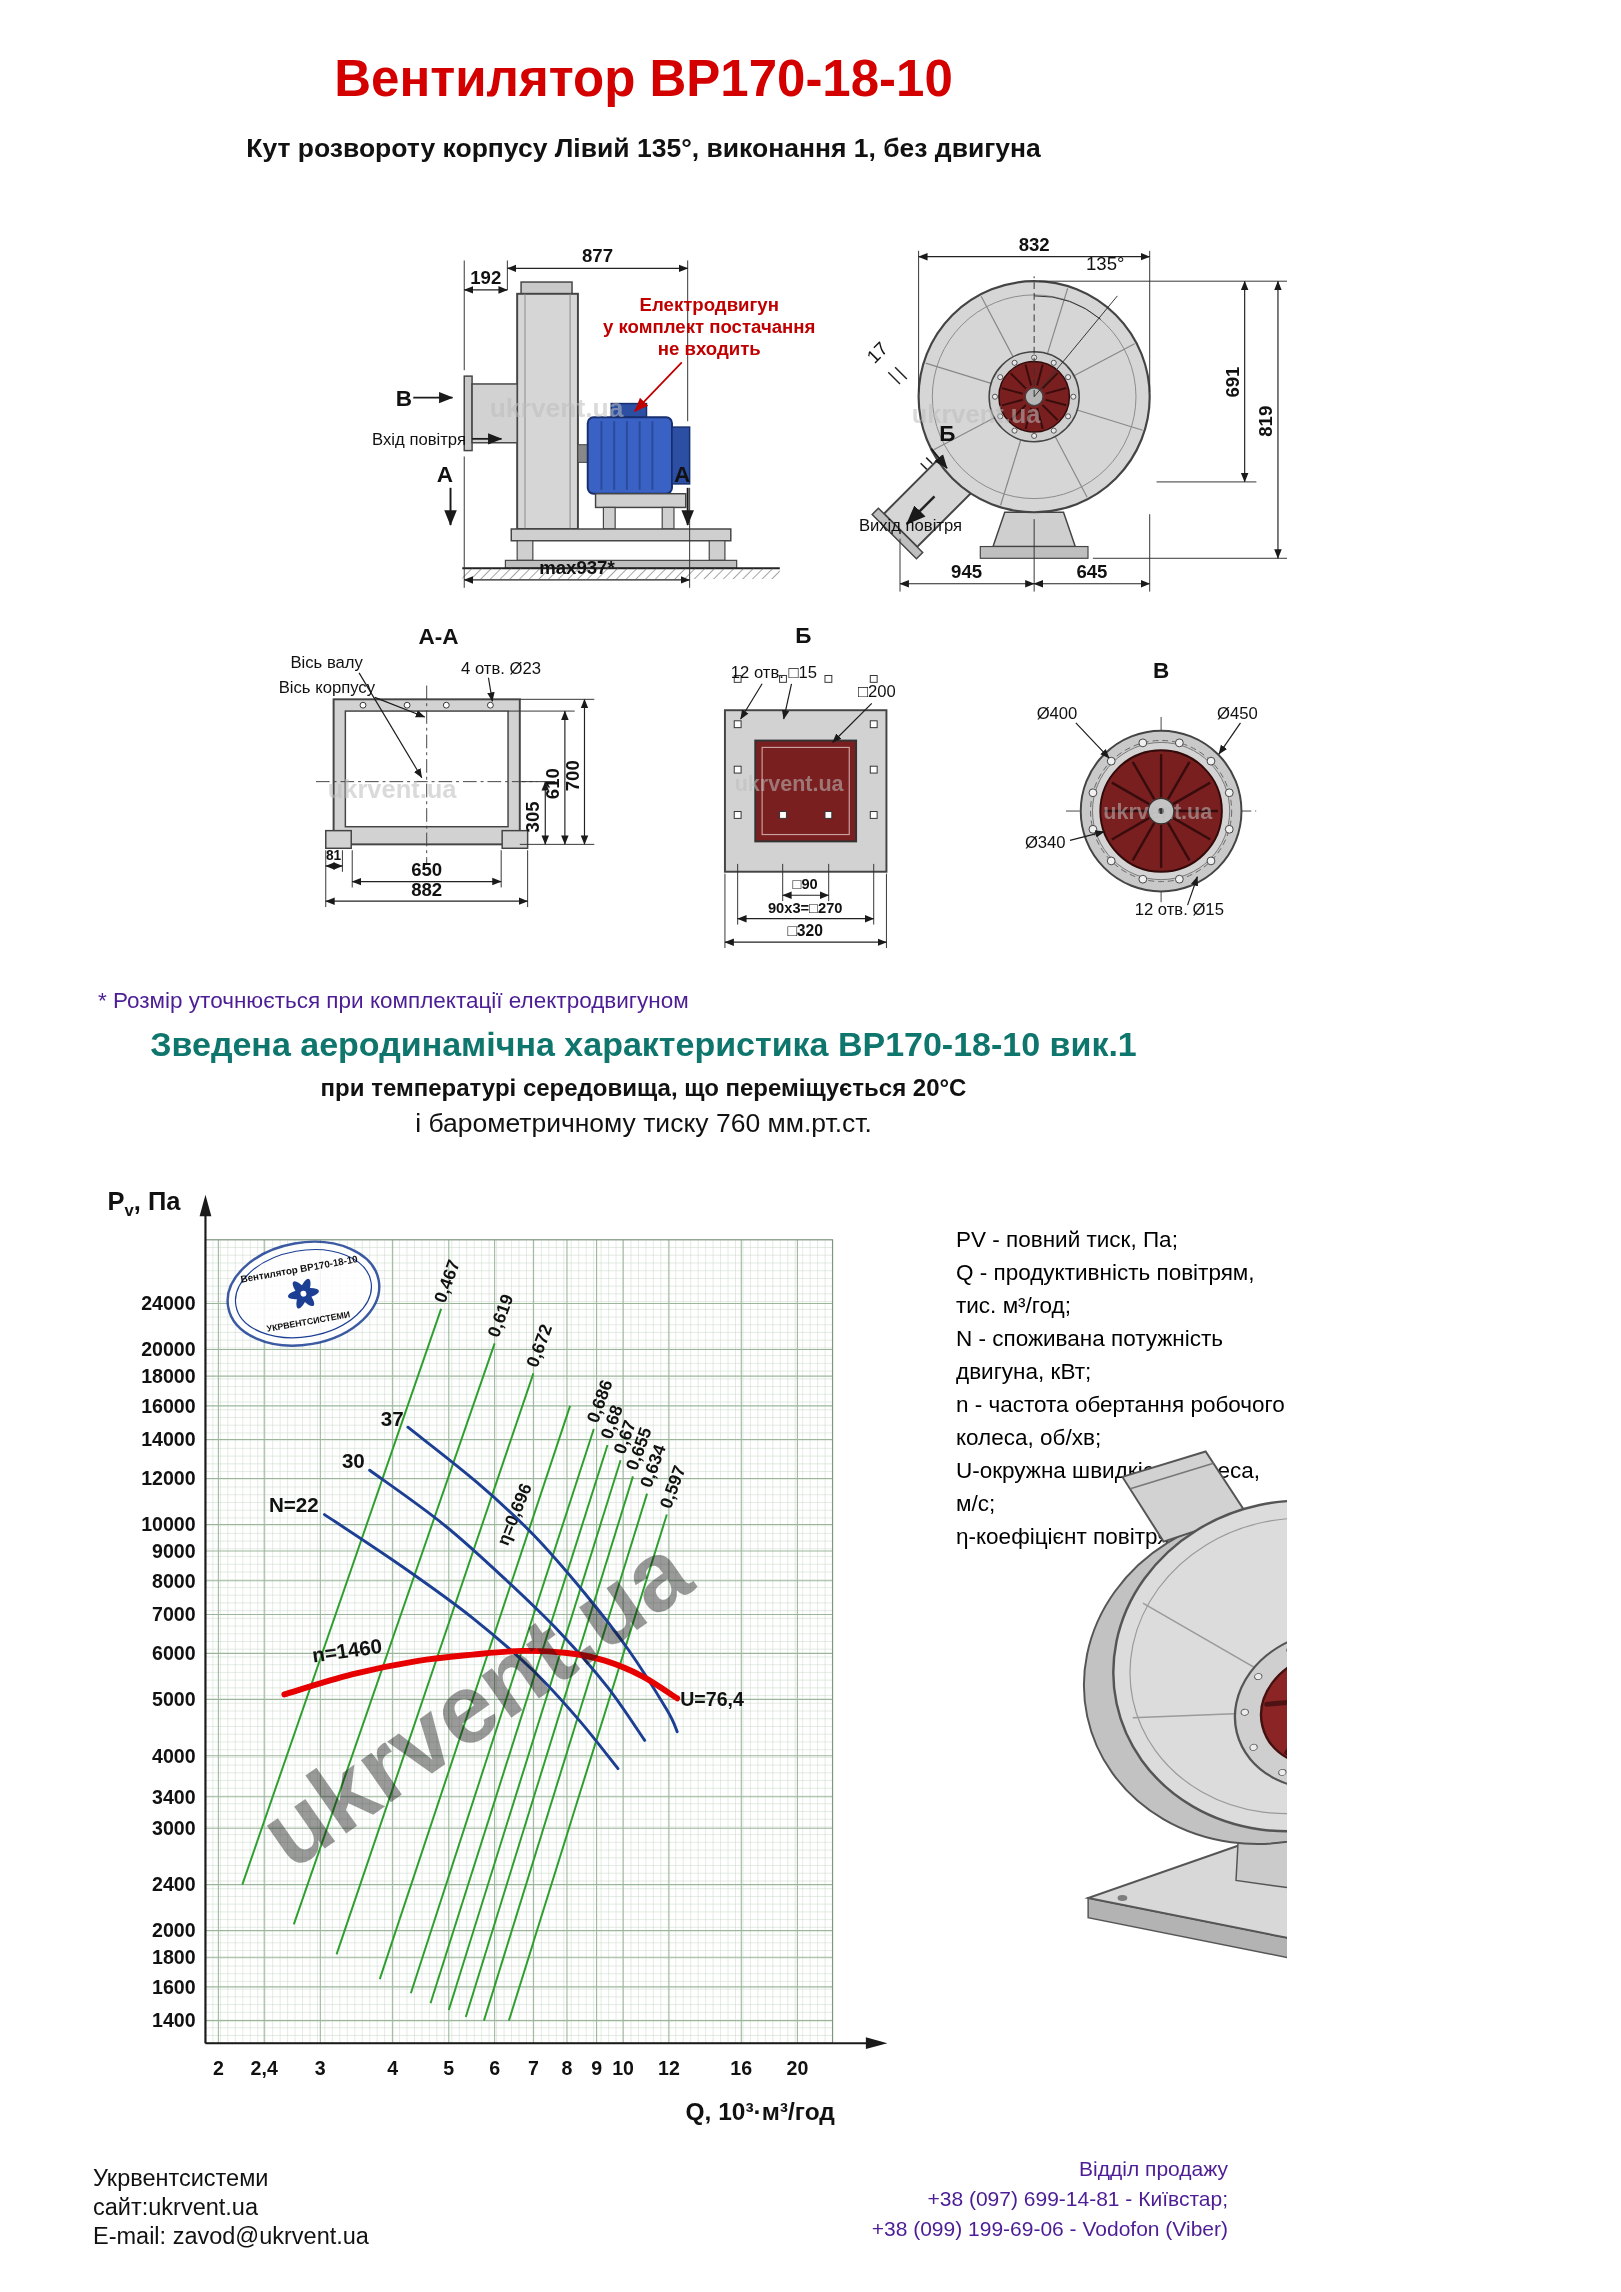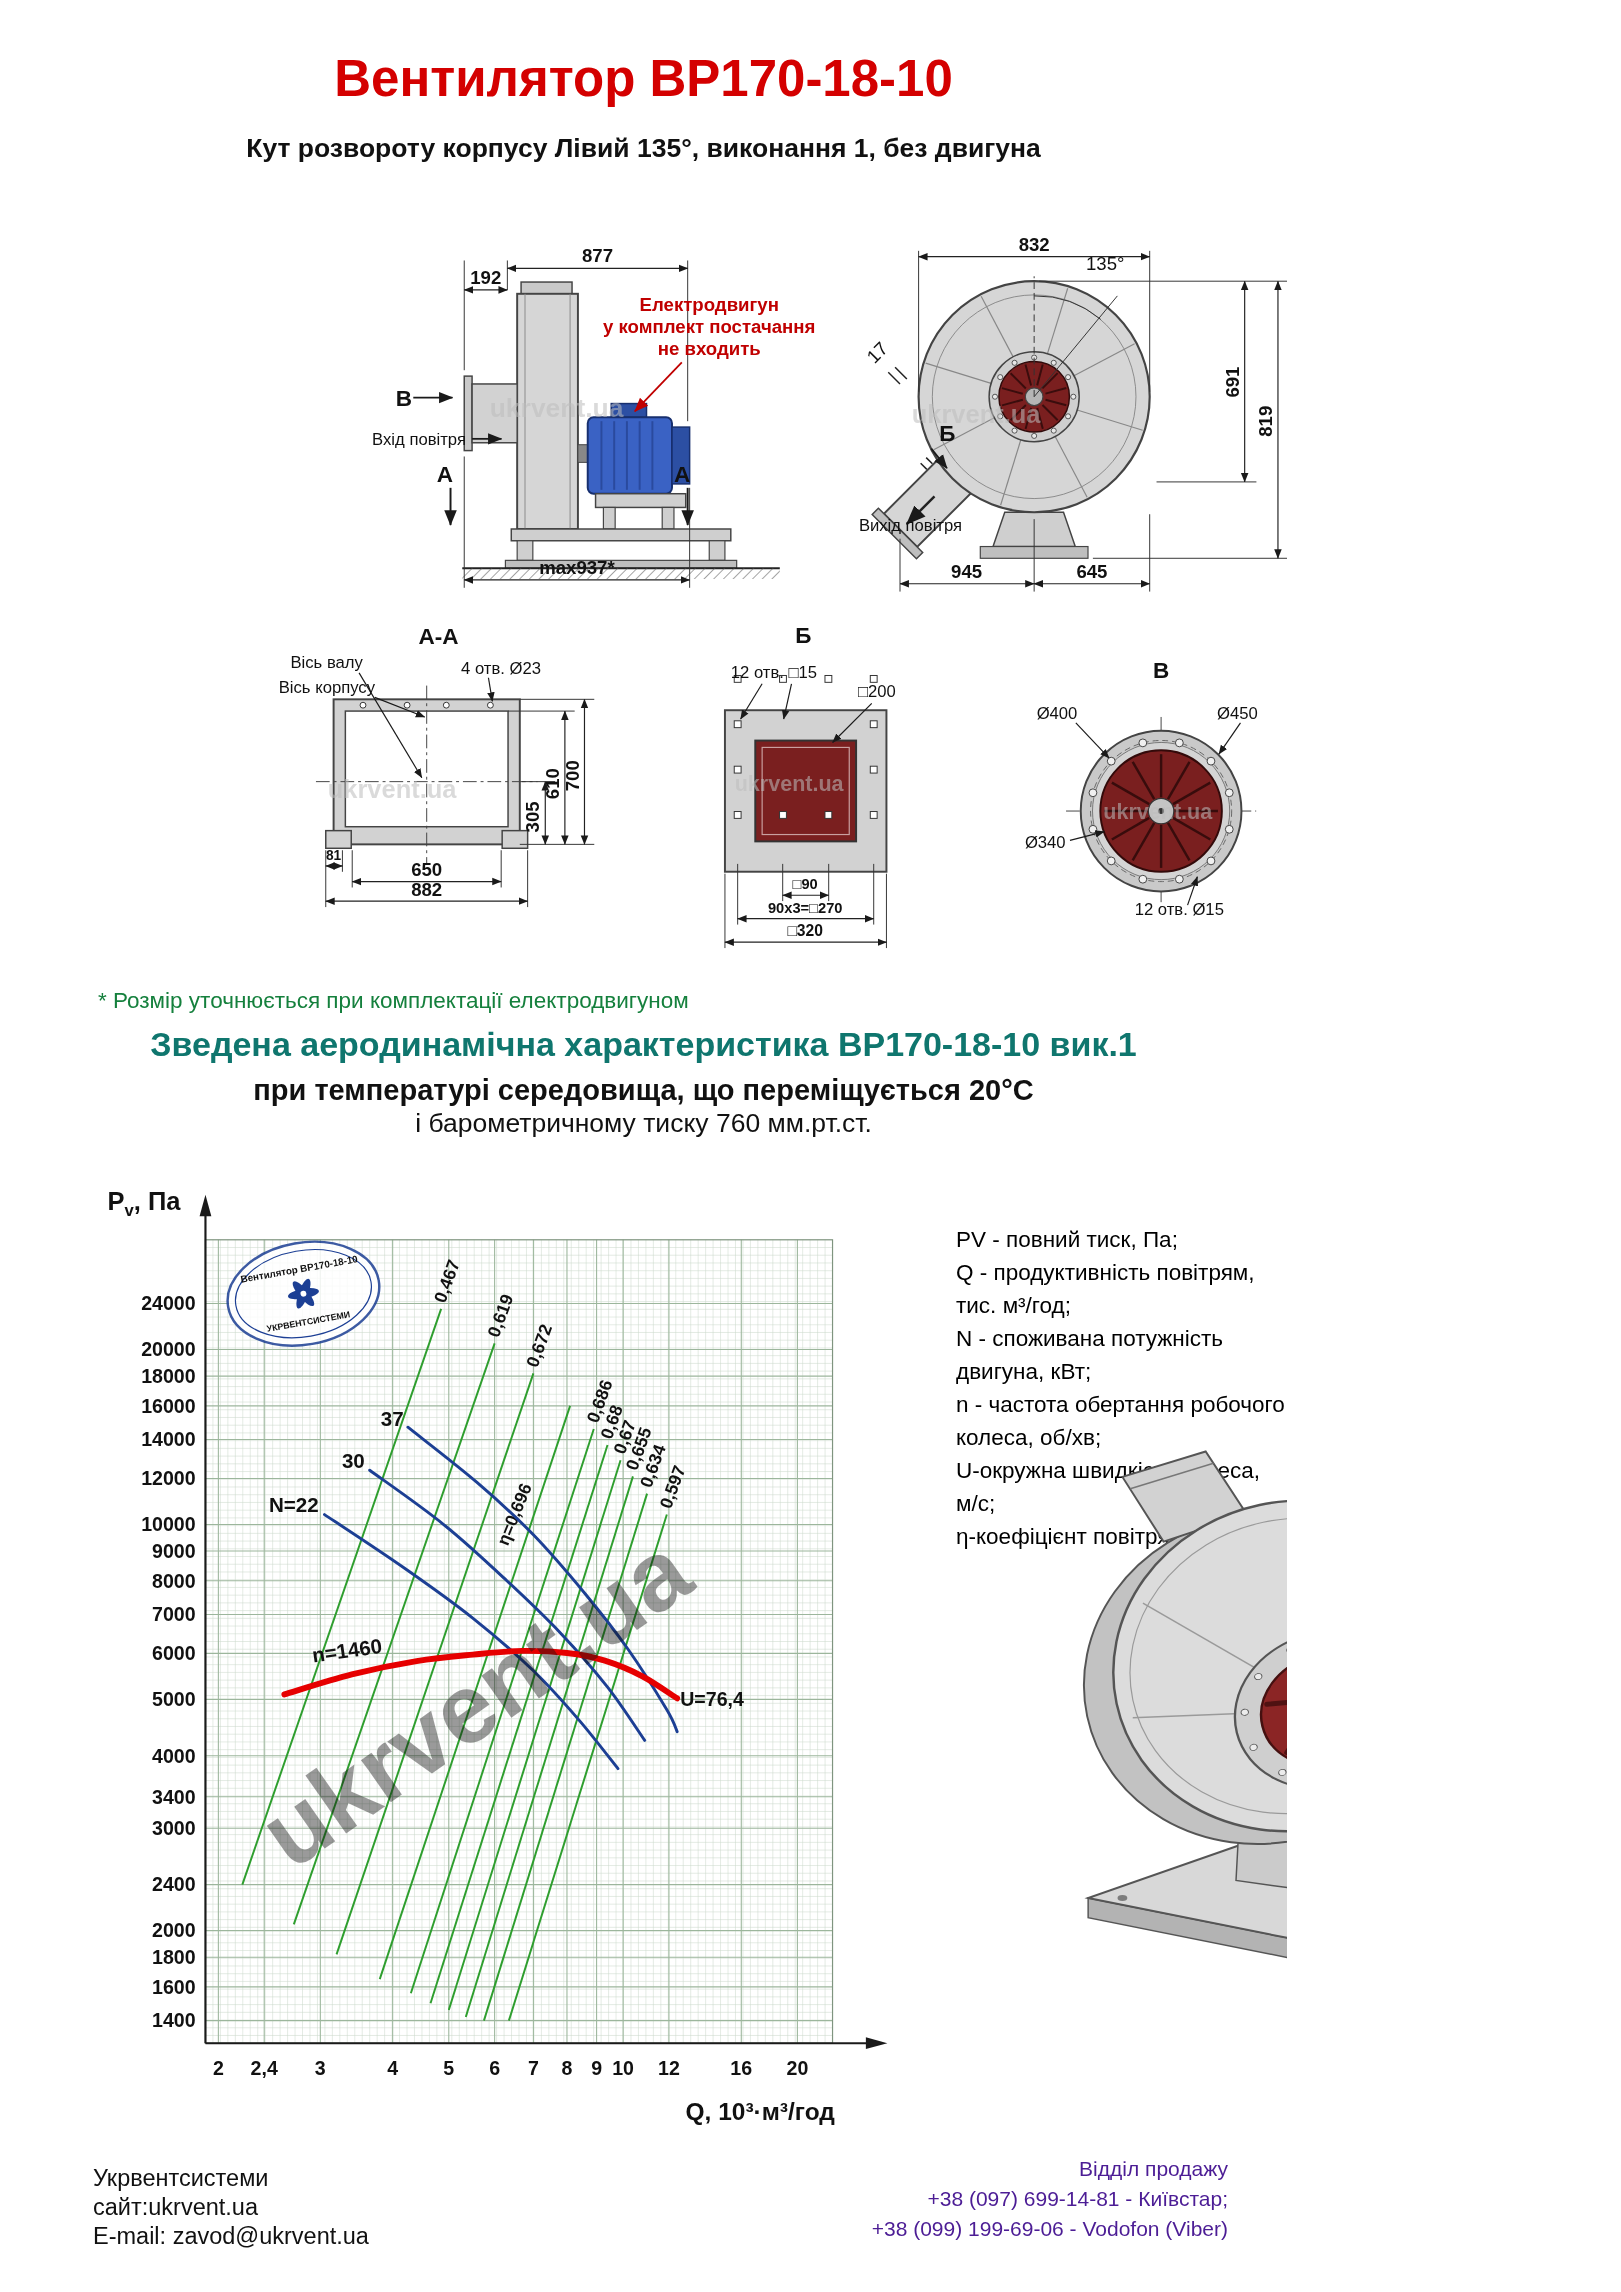--- a/index.html
+++ b/index.html
@@ -1,22 +1,22 @@
 <!DOCTYPE html>
 <html><head>
 <meta charset="utf-8">
 <style>
   *{margin:0;padding:0;box-sizing:border-box}
   html,body{background:#ffffff}
   .page{position:relative;width:1287px;height:2293px;background:#fff;font-family:"Liberation Sans",sans-serif;overflow:hidden}
   .page-title{position:absolute;top:49px;left:0;width:100%;text-align:center;font-size:51px;font-weight:bold;color:#d40000}
   .page-subtitle{position:absolute;top:133px;left:0;width:100%;text-align:center;font-size:26.5px;font-weight:bold;color:#111}
-  .footnote{position:absolute;left:98px;top:988px;font-size:22.5px;color:#15803d}
+  .footnote{position:absolute;left:98px;top:988px;font-size:22.5px;color:#4c1d95}
   .aero-h{position:absolute;top:1025px;left:0;width:100%;text-align:center;font-size:34px;font-weight:bold;color:#0f766e}
-  .aero-s1{position:absolute;top:1074px;left:0;width:100%;text-align:center;font-size:29px;font-weight:bold;color:#111}
+  .aero-s1{position:absolute;top:1074px;left:0;width:100%;text-align:center;font-size:24px;font-weight:bold;color:#111}
   .aero-s2{position:absolute;top:1108px;left:0;width:100%;text-align:center;font-size:26.5px;font-weight:normal;color:#111}
   .legend{position:absolute;left:956px;top:1223px;font-size:22.5px;color:#000;line-height:33px}
   .footer-left{position:absolute;left:93px;top:2164px;font-size:23.5px;color:#111;line-height:29px}
   .footer-right{position:absolute;right:59px;top:2154px;font-size:21px;color:#4c1d95;line-height:30px;text-align:right}
   svg{position:absolute;overflow:visible}
   svg text{font-family:"Liberation Sans",sans-serif;fill:#111}
   .dim{font-size:19px}
   .dimb{font-size:19px;font-weight:bold}
   .lbl{font-size:17px}
   .ttl{font-size:23px;font-weight:bold}

